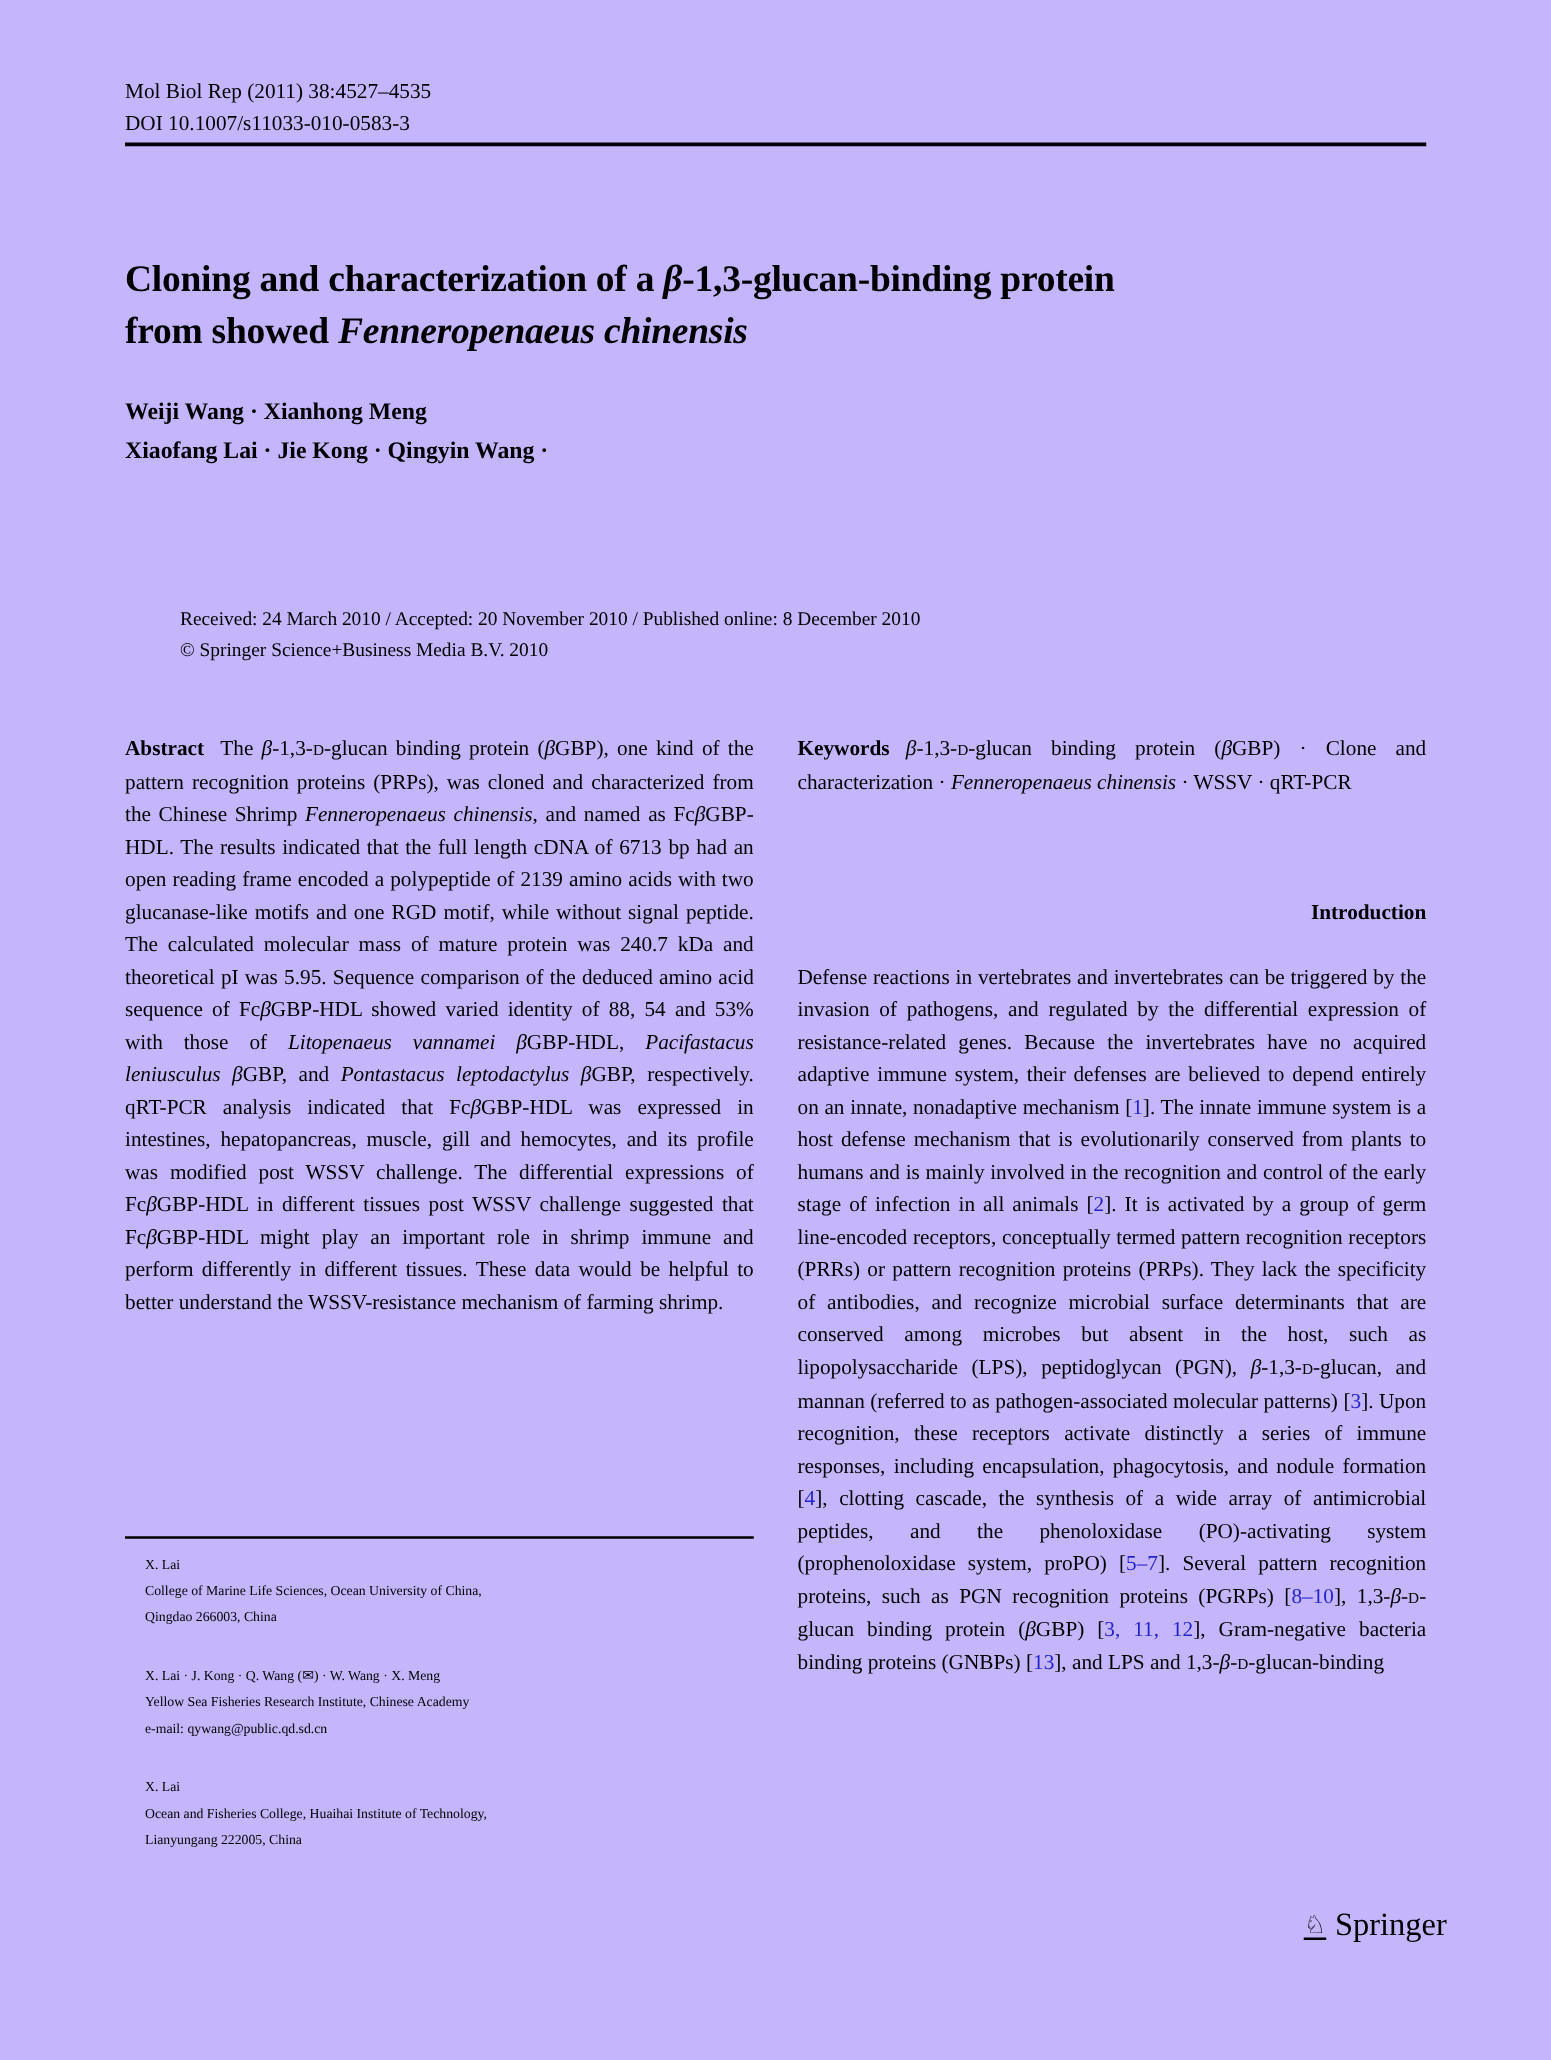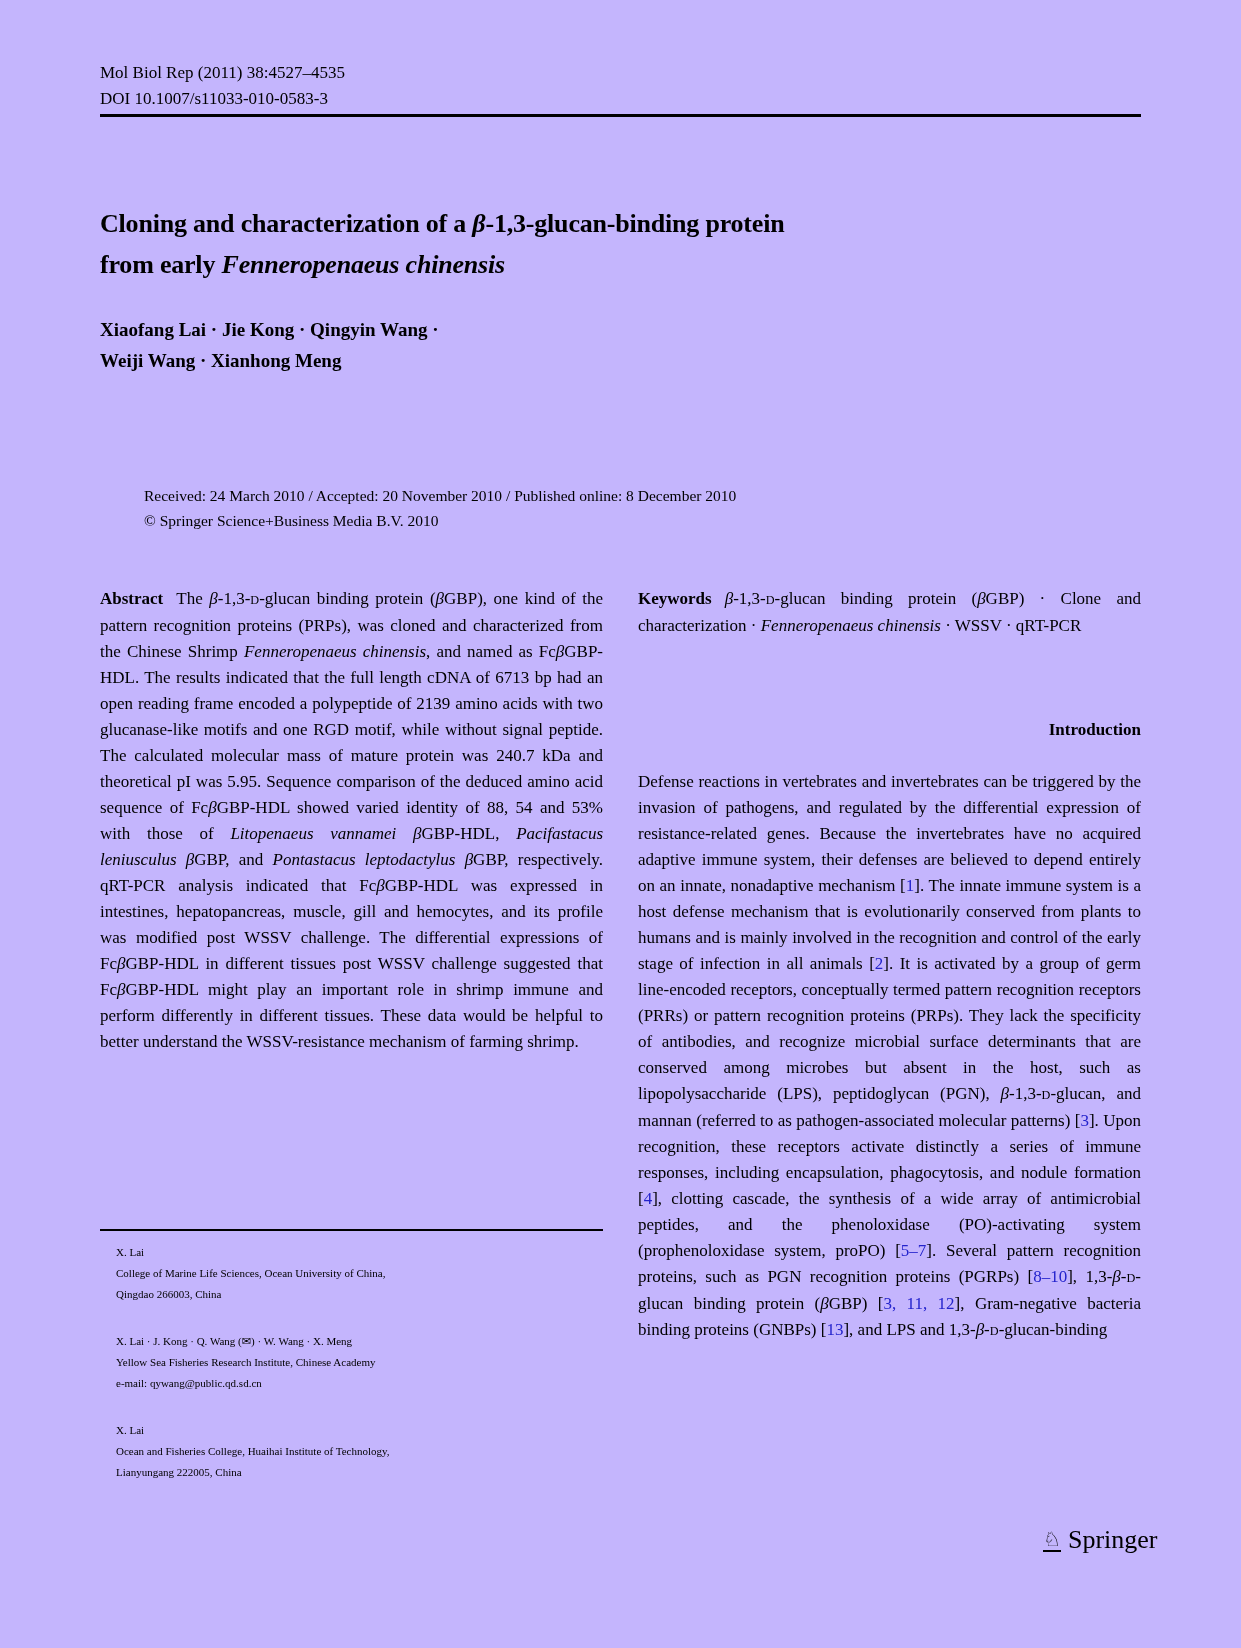--- a/index.html
+++ b/index.html
@@ -2,21 +2,21 @@
 <html style="--citation-blue: #2323cc;"><head>
 <meta charset="utf-8">
 <style>
   html,body{margin:0;padding:0;background:#ffffff;}
   .page{
     position:relative;width:1241px;height:1648px;background:#c4b5fd;
     font-family:"Liberation Serif",serif;color:#000;overflow:hidden;padding-left:40px;
   }
   .journal-header{position:absolute;left:100px;top:60px;font-size:17px;line-height:26px;}
   .header-rule{position:absolute;left:100px;top:114px;width:1041px;height:3px;background:#000;}
-  .article-title{position:absolute;left:100px;top:203px;width:1041px;font-size:26px;font-weight:bold;line-height:41px;letter-spacing:-0.2px;}
+  .article-title{position:absolute;left:100px;top:203px;width:1041px;font-size:30px;font-weight:bold;line-height:41px;letter-spacing:-0.2px;}
   .authors{position:absolute;left:100px;top:314px;font-size:19px;font-weight:bold;line-height:31px;}
   .dates{position:absolute;left:100px;top:483px;font-size:15.5px;line-height:25px;margin-left:44px;}
   .col{position:absolute;top:586px;width:503px;font-size:17px;line-height:26px;text-align:justify;}
   .col-left{left:100px;}
   .col-right{left:638px;}
   .para{margin:0;}
   .intro-heading{margin:78px 0 0 0;font-size:17px;font-weight:bold;text-align:right;}
   .intro-para{margin-top:26px;}
   .seg-b{font-weight:bold;}
   .seg-i{font-style:italic;}
@@ -38,26 +38,26 @@
 
   <div class="journal-header">
     <div>Mol Biol Rep (2011) 38:4527–4535</div>
     <div>DOI 10.1007/s11033-010-0583-3</div>
   </div>
 
   <div class="header-rule"></div>
 
   <div class="article-title">
     <div><span>Cloning and characterization of a </span><span class="seg-i">β</span><span>-1,3-glucan-binding protein</span></div>
-    <div><span>from early </span><span class="seg-i">Fenneropenaeus chinensis</span></div>
+    <div><span>from showed </span><span class="seg-i">Fenneropenaeus chinensis</span></div>
   </div>
 
   <div class="authors">
+    <div>Weiji Wang · Xianhong Meng</div>
     <div>Xiaofang Lai · Jie Kong · Qingyin Wang ·</div>
-    <div>Weiji Wang · Xianhong Meng</div>
   </div>
 
   <div class="dates">
     <div>Received: 24 March 2010 / Accepted: 20 November 2010 / Published online: 8 December 2010</div>
     <div>© Springer Science+Business Media B.V. 2010</div>
   </div>
 
   <div class="col col-left">
     <p class="para"><span class="seg-b seg-mr">Abstract</span><span>The </span><span class="seg-i">β</span><span>-1,3-</span><span class="seg-sc">D</span><span>-glucan binding protein (</span><span class="seg-i">β</span><span>GBP), one kind of the pattern recognition proteins (PRPs), was cloned and characterized from the Chinese Shrimp </span><span class="seg-i">Fenneropenaeus chinensis</span><span>, and named as Fc</span><span class="seg-i">β</span><span>GBP-HDL. The results indicated that the full length cDNA of 6713 bp had an open reading frame encoded a polypeptide of 2139 amino acids with two glucanase-like motifs and one RGD motif, while without signal peptide. The calculated molecular mass of mature protein was 240.7 kDa and theoretical pI was 5.95. Sequence comparison of the deduced amino acid sequence of Fc</span><span class="seg-i">β</span><span>GBP-HDL showed varied identity of 88, 54 and 53% with those of </span><span class="seg-i">Litopenaeus vannamei</span><span> </span><span class="seg-i">β</span><span>GBP-HDL, </span><span class="seg-i">Pacifastacus leniusculus</span><span> </span><span class="seg-i">β</span><span>GBP, and </span><span class="seg-i">Pontastacus leptodactylus</span><span> </span><span class="seg-i">β</span><span>GBP, respectively. qRT-PCR analysis indicated that Fc</span><span class="seg-i">β</span><span>GBP-HDL was expressed in intestines, hepatopancreas, muscle, gill and hemocytes, and its profile was modified post WSSV challenge. The differential expressions of Fc</span><span class="seg-i">β</span><span>GBP-HDL in different tissues post WSSV challenge suggested that Fc</span><span class="seg-i">β</span><span>GBP-HDL might play an important role in shrimp immune and perform differently in different tissues. These data would be helpful to better understand the WSSV-resistance mechanism of farming shrimp.</span></p>
   </div>

